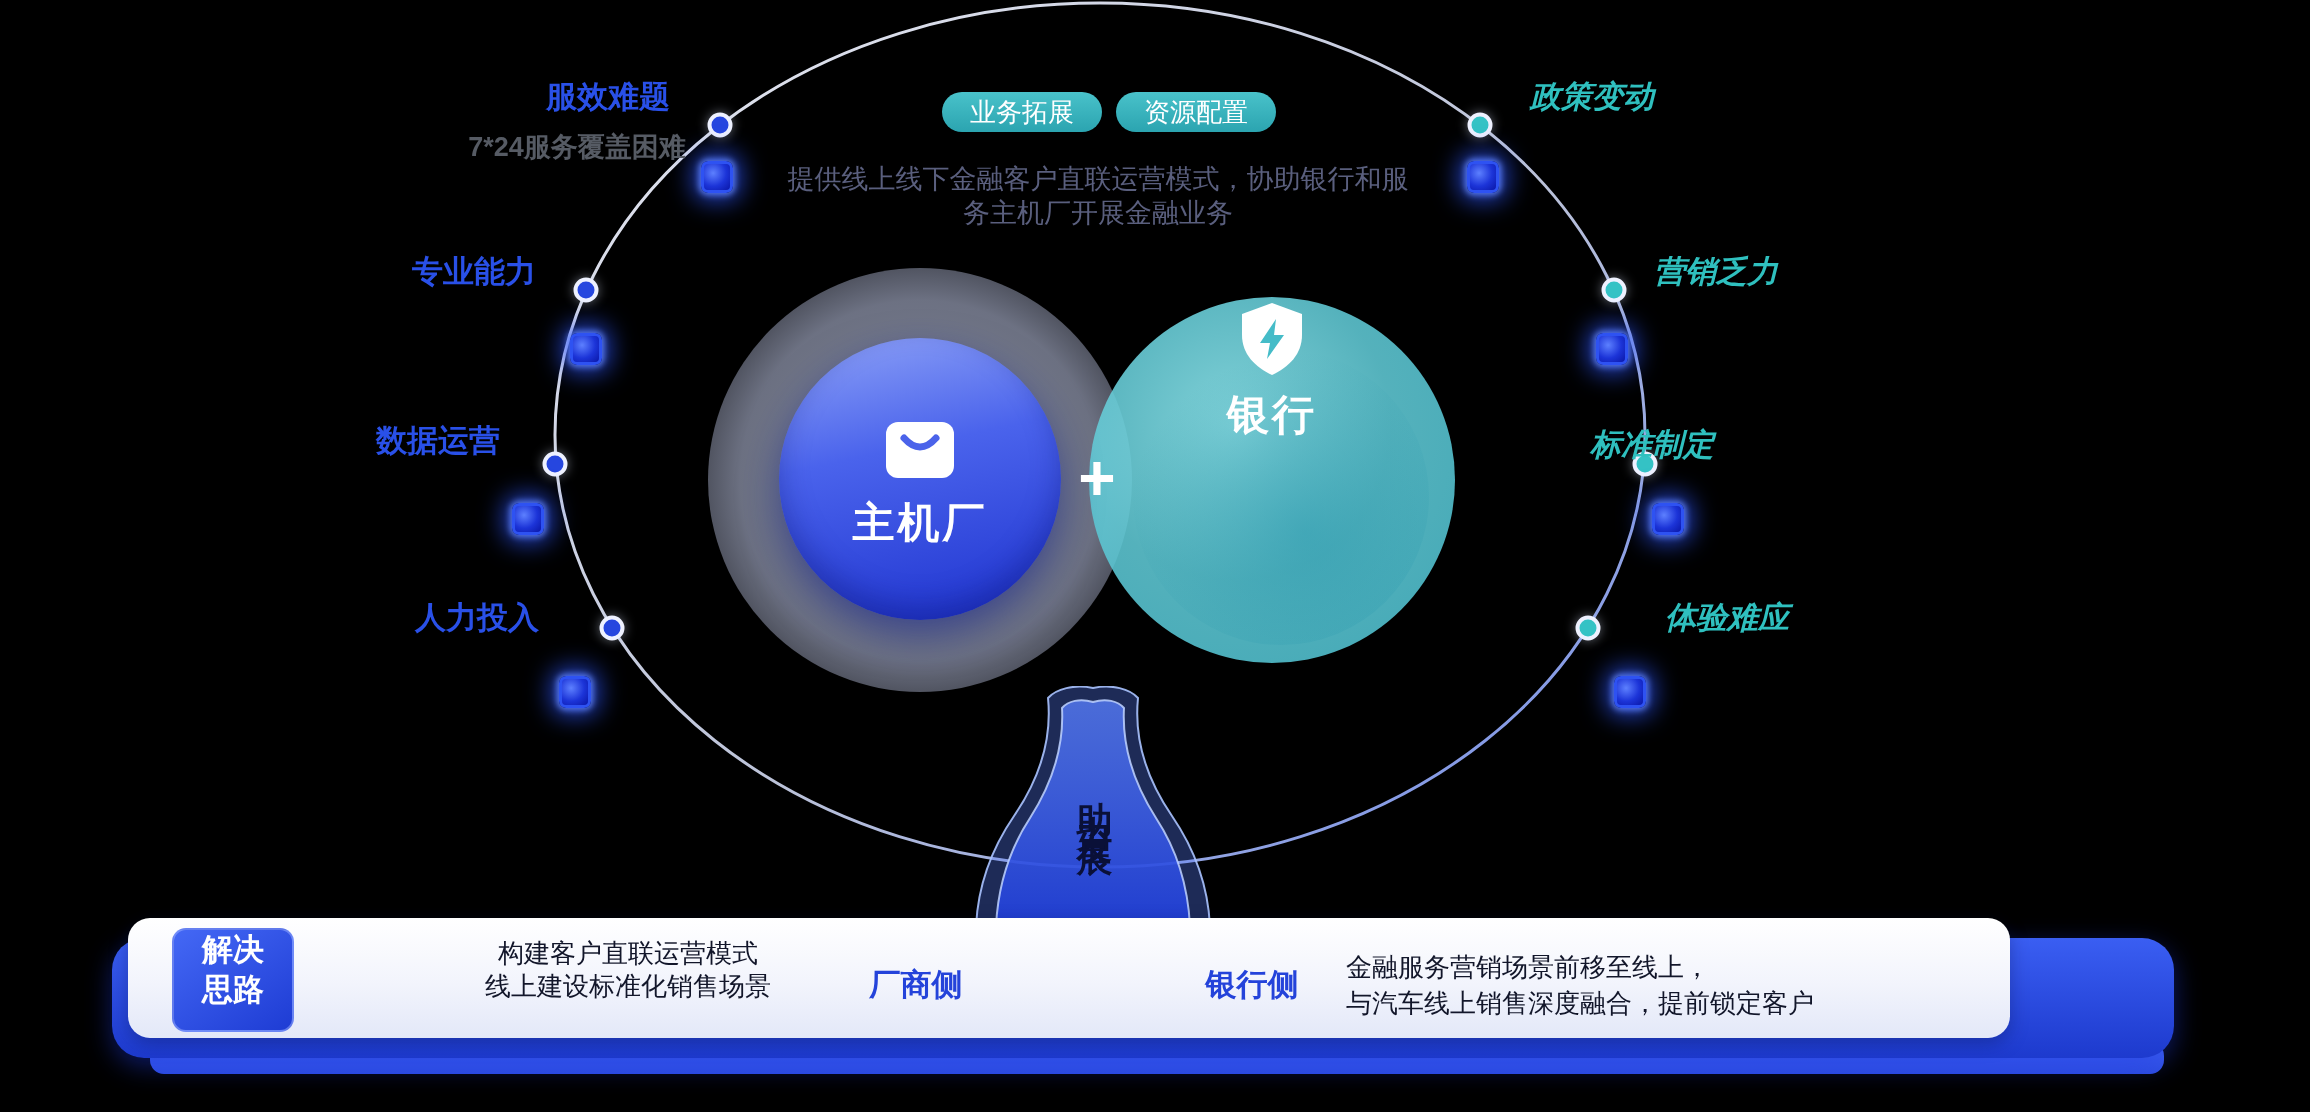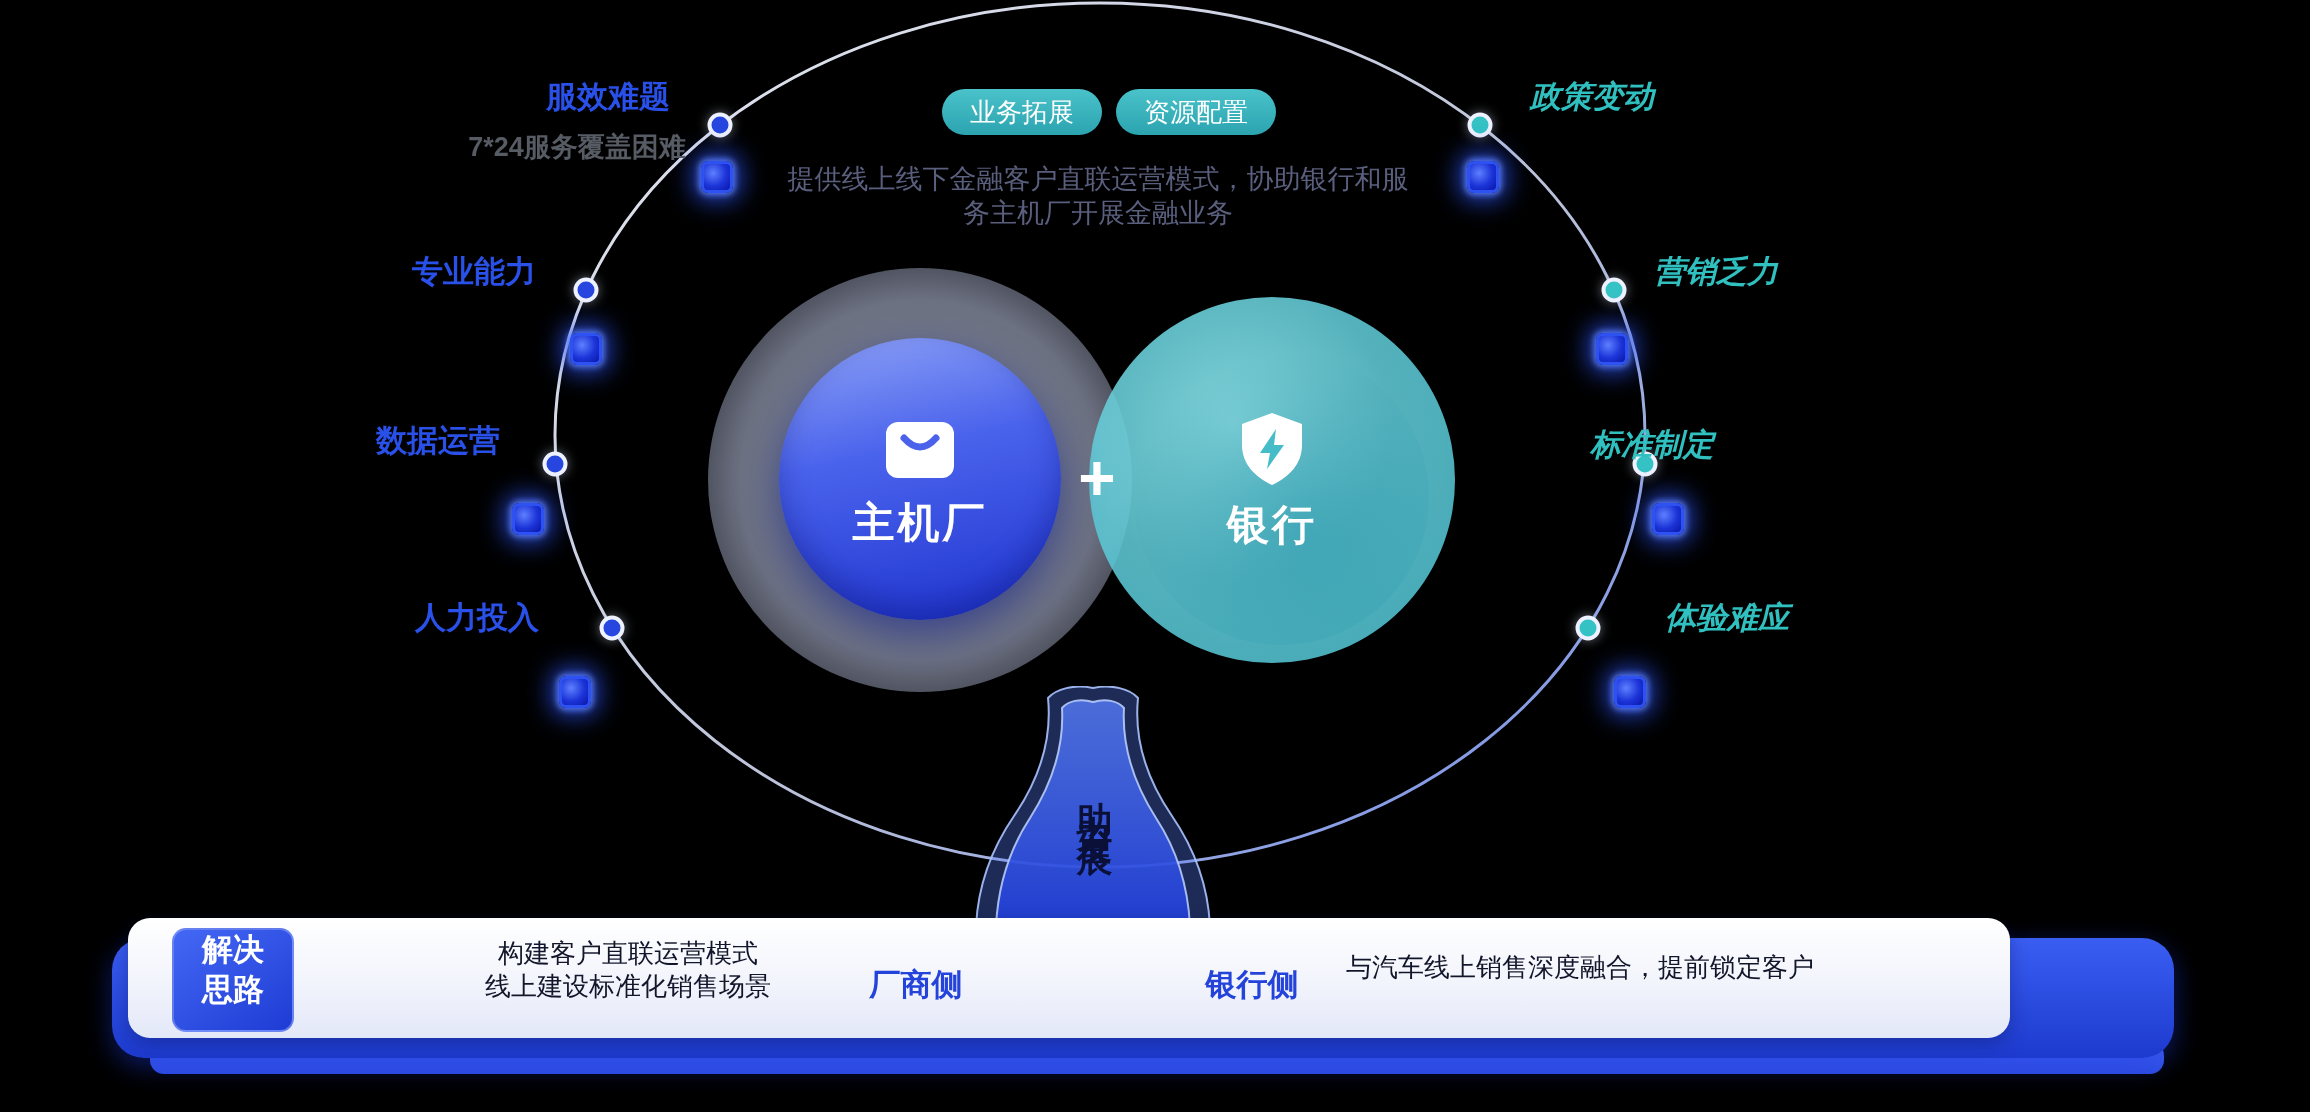--- a/index.html
+++ b/index.html
@@ -32,28 +32,28 @@
   .halo{position:absolute;width:424px;height:424px;border-radius:50%;z-index:2;
         background:radial-gradient(circle, rgba(208,217,250,.62) 0%, rgba(208,217,250,.52) 60%,
                    rgba(208,217,250,.2) 86%, rgba(208,217,250,0) 100%);}
   .oem-circle{position:absolute;width:282px;height:282px;border-radius:50%;z-index:4;
         background:linear-gradient(168deg,#8fa3f7 0%,#4a63ec 40%,#1e33cf 100%);
         box-shadow:0 16px 38px rgba(15,30,140,.55), inset 0 -14px 28px rgba(8,16,110,.35);
         display:flex;flex-direction:column;align-items:center;justify-content:center;gap:7px;}
   .bank-circle{position:absolute;width:366px;height:366px;border-radius:50%;z-index:3;
         background:radial-gradient(circle at 40% 35%, rgba(136,221,228,.95) 0%,
                    rgba(96,202,214,.88) 48%, rgba(70,182,198,.92) 100%);
-        display:flex;flex-direction:column;align-items:center;justify-content:center;gap:6px;}
+        display:flex;flex-direction:column;align-items:center;gap:6px;}
   .bank-inner{position:absolute;left:44px;top:52px;width:296px;height:296px;border-radius:50%;
         background:radial-gradient(circle at 58% 62%, rgba(40,152,174,.5) 0%, rgba(40,152,174,0) 72%);}
   .circle-label{color:#fff;font-size:42px;font-weight:600;letter-spacing:3px;z-index:2;}
   .plus{position:absolute;color:#fff;font-size:64px;font-weight:700;z-index:6;}
 
   
-  .pill{position:absolute;height:46px;padding:0 28px;border-radius:23px;z-index:6;
+  .pill{position:absolute;height:40px;padding:0 28px;border-radius:23px;z-index:6;
         background:linear-gradient(180deg,#49c2ca,#2ba4b0);color:#fff;font-size:26px;
         display:flex;align-items:center;justify-content:center;white-space:nowrap;}
   .desc{position:absolute;color:#5a5f7e;font-size:27px;font-weight:500;z-index:6;white-space:nowrap;}
 
   
   .pedestal{position:absolute;left:968px;top:686px;z-index:4;}
   .pedestal-text{position:absolute;z-index:5;writing-mode:vertical-rl;text-orientation:upright;
         color:#0a1038;font-size:36px;font-weight:700;letter-spacing:14px;}
 
   
@@ -172,16 +172,17 @@
 
   <div class="vendor-text">
     <div>构建客户直联运营模式</div>
     <div>线上建设标准化销售场景</div>
   </div>
 
   <div class="side-label ctr" style="left:916px;top:985px;">厂商侧</div>
   <div class="side-label ctr" style="left:1252px;top:985px;">银行侧</div>
 
   <div class="bank-text">
+    <div>金融服务营销场景前移至线上，</div>
     <div>与汽车线上销售深度融合，提前锁定客户</div>
   </div>
 
 </div>
 
 </body></html>

